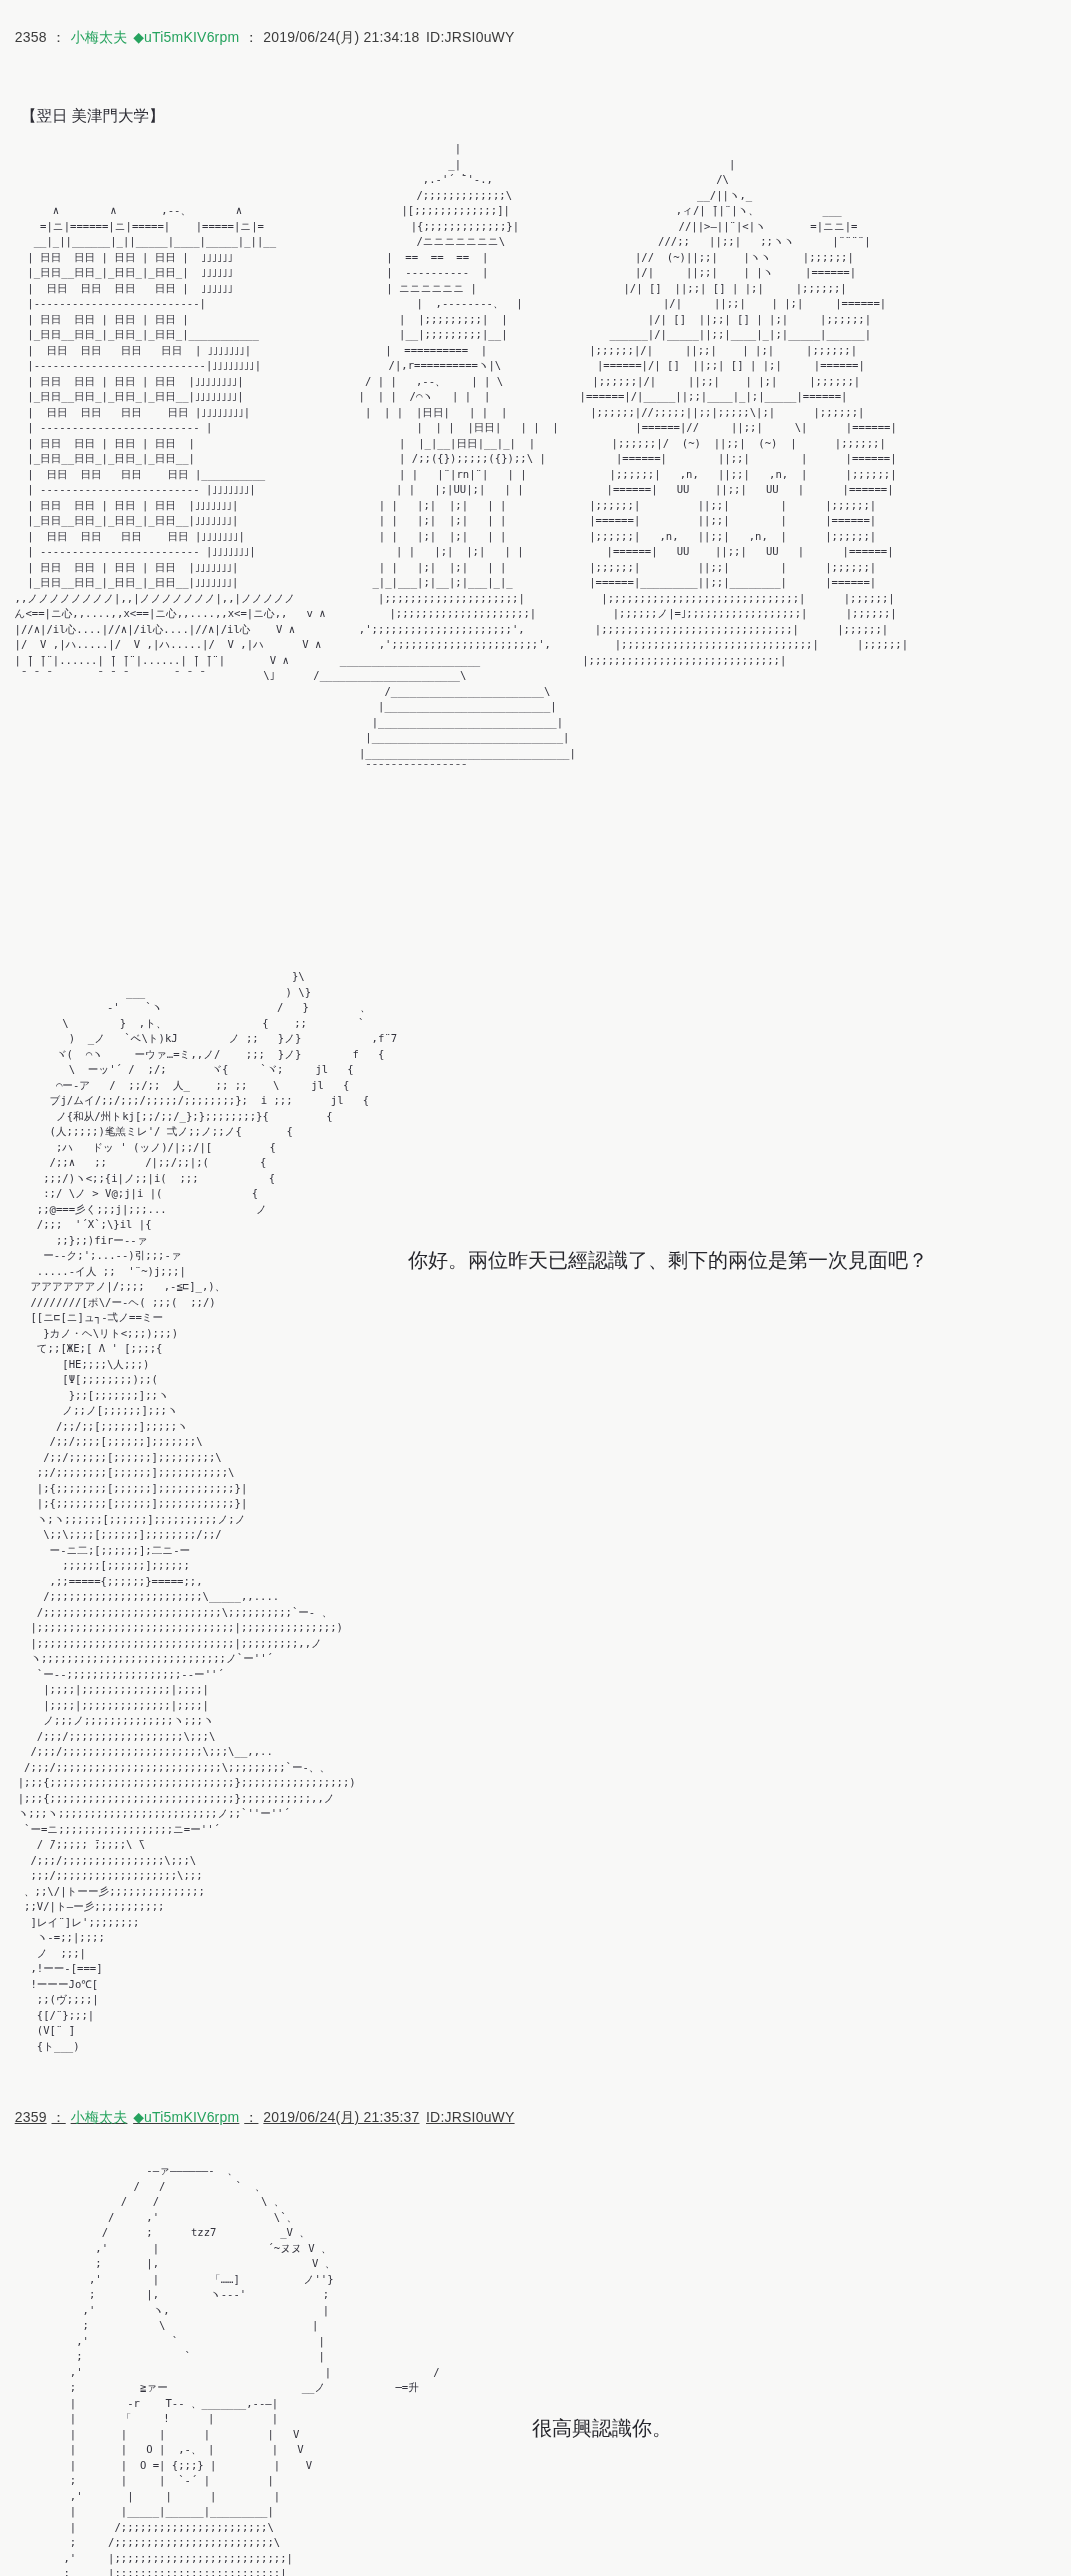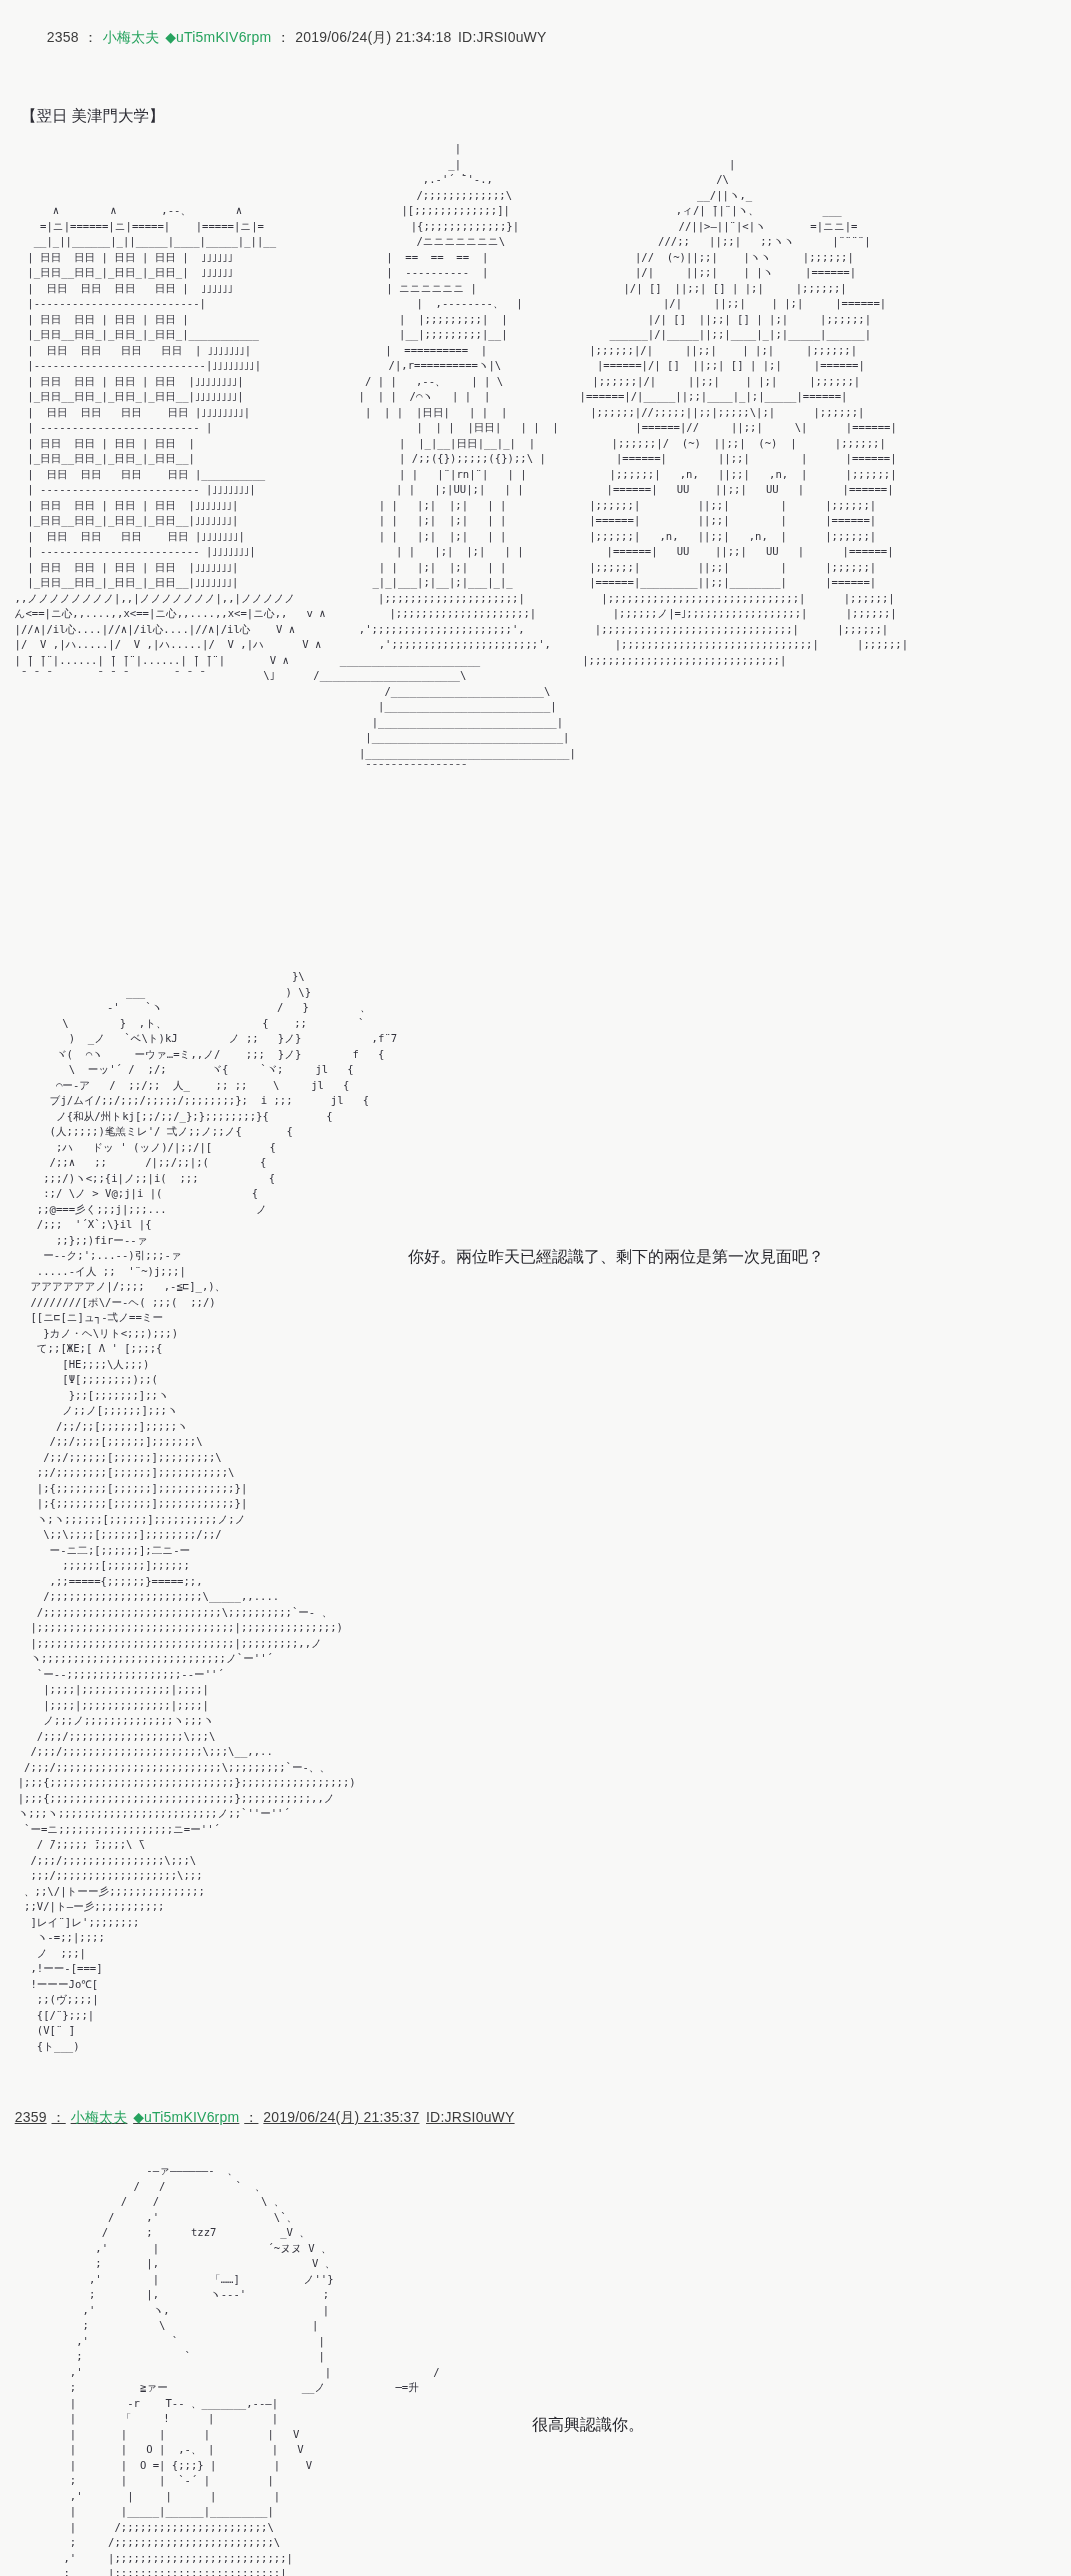--- a/index.html
+++ b/index.html
@@ -8,28 +8,28 @@
          font-family:"Liberation Sans","DejaVu Sans",sans-serif; color:#3c3c3c; }
   .post-header { position:absolute; left:14.7px; font-size:14px; color:#3c3c3c;
                  white-space:nowrap; letter-spacing:0.2px; }
   .post-header .sep { margin:0 4.9px; }
   .post-header .name { color:#27a35f; }
   .post-header .trip { color:#27a35f; margin-left:5.7px; }
   .post-header .pid { margin-left:6.5px; }
   .heading { position:absolute; font-size:15.5px; color:#2e2e36; white-space:nowrap; }
   .aa { position:absolute; font-family:"DejaVu Sans Mono","Liberation Mono",monospace;
         font-size:10.6px; line-height:15.5px; color:#32323c; white-space:pre; }
-  .dialogue { position:absolute; font-size:16px; color:#26262c; white-space:nowrap; }
+  .dialogue { position:absolute; font-size:20px; color:#26262c; white-space:nowrap; }
 </style>
 </head>
 <body style="background: rgb(248, 248, 247);">
 
 <div class="page">
 
-  <header class="post-header" style="top:29px;margin-left:32px;">
+  <header class="post-header" style="top:29px;">
     <span>2358</span><span class="sep">：</span><span class="name">小梅太夫</span><span class="trip">◆uTi5mKIV6rpm</span><span class="sep">：</span><span>2019/06/24(月) 21:34:18</span><span class="pid">ID:JRSI0uWY</span>
   </header>
 
   <div class="heading" style="top:106px; left:21px;font-family:Liberation Serif, serif;">【翌日 美津門大学】</div>
 
   <pre class="aa" style="top:141px; left:8.2px;">                                                                      |
                                                                      _|                                          |
                                                                  ,.-'´ ̄`'-.,                                   /\
                                                                 /;;;;;;;;;;;;;\                             __/||ヽ,_
        ∧        ∧       ,--、       ∧                         |[;;;;;;;;;;;;;]|                          ,ィ/| ̄||¨|ヽ、          ___

